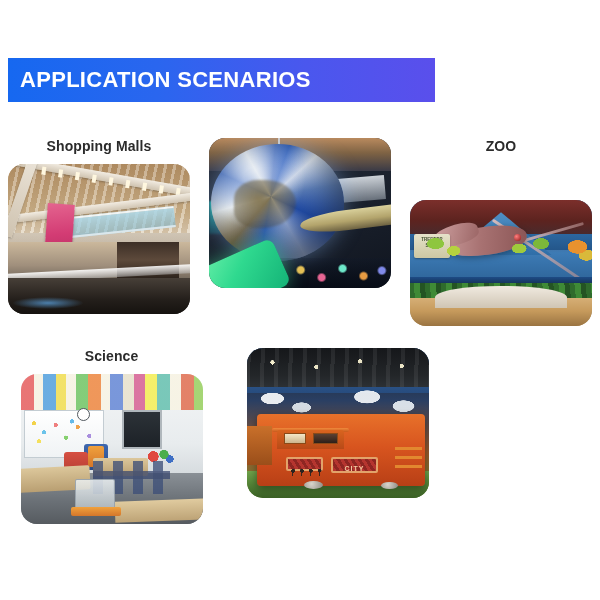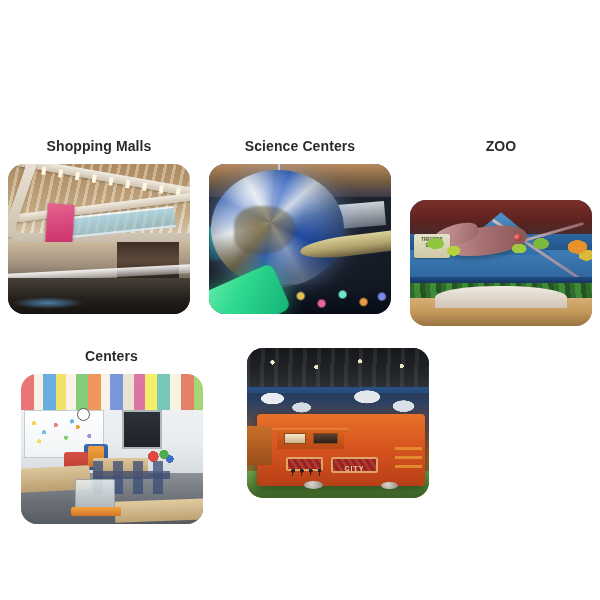--- a/index.html
+++ b/index.html
@@ -607,20 +607,23 @@
   .play-ladder {
     position: absolute; right: 2%; top: 46%; width: 16%; height: 30%;
     background: repeating-linear-gradient(180deg, #e2882f 0 3px, transparent 3px 9px);
   }
 </style>
 </head>
 <body>
 
 <div id="page">
 
+  <div class="header-banner">
+    <span class="header-title">APPLICATION SCENARIOS</span>
+  </div>
 
   <div class="grid">
 
     <div class="row row-1">
 
       <div class="cell">
         <div class="cell-label">Shopping Malls</div>
         <div class="photo ph-mall">
           <div class="layer mall-ceiling"></div>
           <div class="mall-beam-a"></div>
@@ -631,21 +634,20 @@
           <div class="mall-banner"></div>
           <div class="mall-mid"></div>
           <div class="mall-storefront"></div>
           <div class="mall-rail2"></div>
           <div class="mall-floor"></div>
           <div class="mall-glow"></div>
         </div>
       </div>
 
       <div class="cell">
-        <div class="cell-label">Science Centers</div>
         <div class="photo ph-science">
           <div class="layer sci-roof"></div>
           <div class="sci-panel"></div>
           <div class="sci-teal"></div>
           <div class="sci-cable"></div>
           <div class="sci-globe"></div>
           <div class="sci-globe-land"></div>
           <div class="sci-balcony"></div>
           <div class="sci-lights"></div>
           <div class="sci-green"></div>
@@ -672,21 +674,21 @@
           <div class="zoo-plants"></div>
           <div class="zoo-arc"></div>
         </div>
       </div>
 
     </div>
 
     <div class="row row-2">
 
       <div class="cell">
-        <div class="cell-label">Centers</div>
+        <div class="cell-label">Science</div>
         <div class="photo ph-school">
           <div class="layer sch-wall"></div>
           <div class="sch-posters"></div>
           <div class="sch-whiteboard"></div>
           <div class="sch-wb-notes"></div>
           <div class="sch-clock"></div>
           <div class="sch-board-dark"></div>
           <div class="sch-carpet"></div>
           <div class="sch-chair-blue"></div>
           <div class="sch-chair-red"></div>

